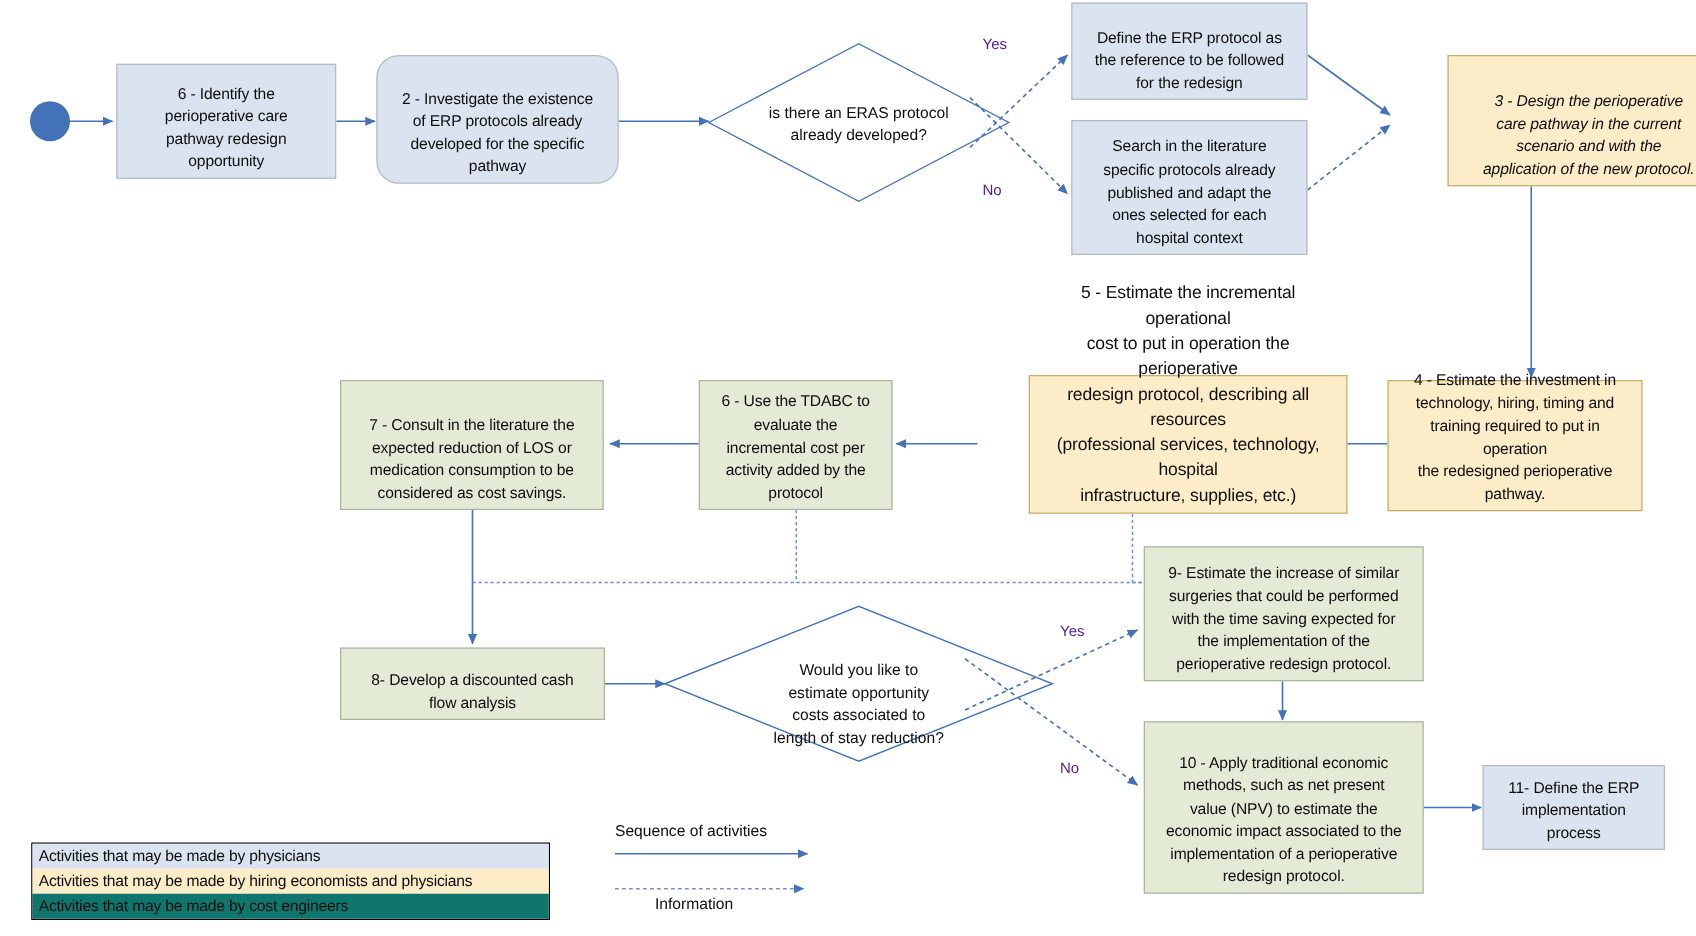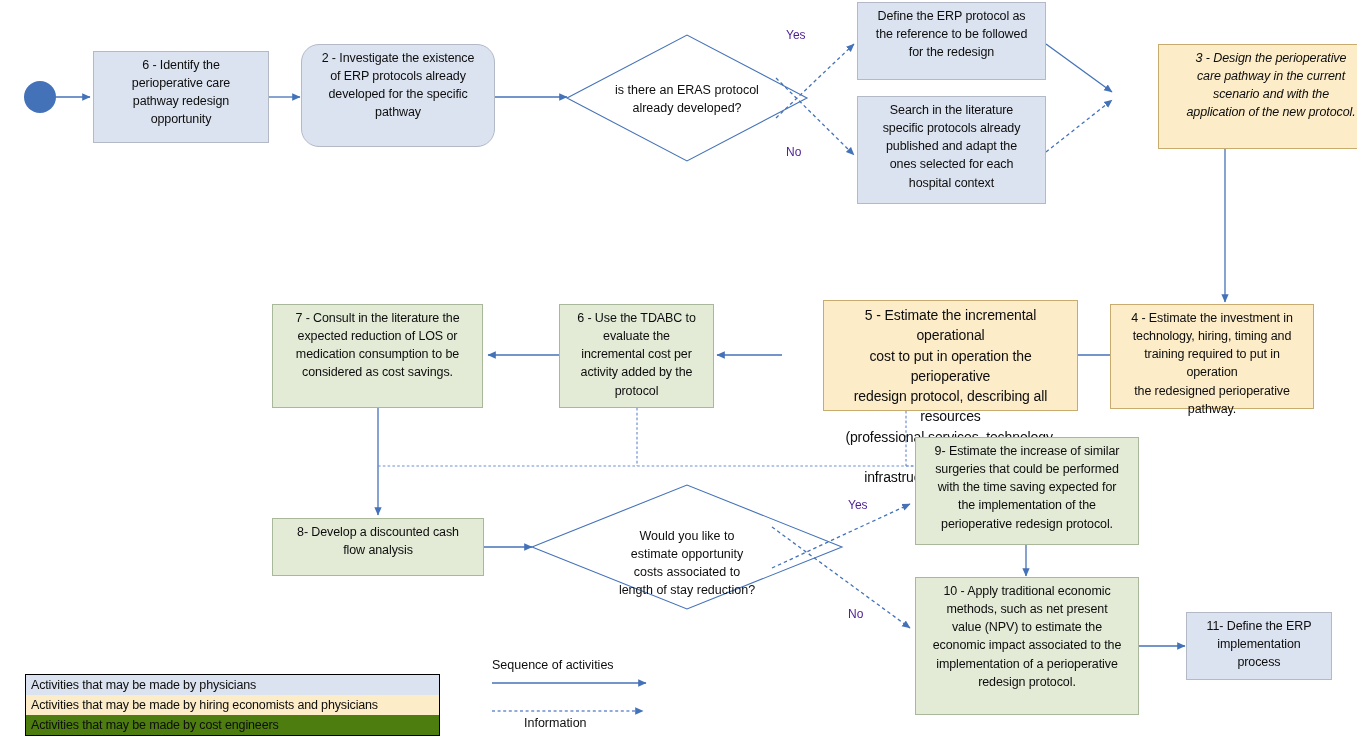--- a/index.html
+++ b/index.html
@@ -24,21 +24,21 @@
     left: 0;
     top: 0;
     width: 1357px;
     height: 749px;
     pointer-events: none;
   }
   .node {
     position: absolute;
     box-sizing: border-box;
     display: flex;
-    align-items: flex-start;
+    align-items: flex-end;
     justify-content: center;
     text-align: center;
     padding: 4px 6px;
     font-size: 12.5px;
     line-height: 1.45;
     letter-spacing: -0.1px;
     z-index: 3;
   }
   .node-blue {
     background: #dce3f0;
@@ -89,21 +89,21 @@
     height: 20px;
     display: flex;
     align-items: center;
     padding-left: 5px;
     font-size: 12.5px;
     letter-spacing: -0.15px;
     color: #0d0d0d;
   }
   .lg-blue { background: #dce3f0; }
   .lg-yellow { background: #fcecc8; }
-  .lg-green { background: #4d7c0f; }
+  .lg-green { background: #0f766e; }
   .key-label {
     position: absolute;
     font-size: 12.5px;
     color: #0d0d0d;
     z-index: 5;
     white-space: nowrap;
   }
 </style>
 </head>
 <body>

